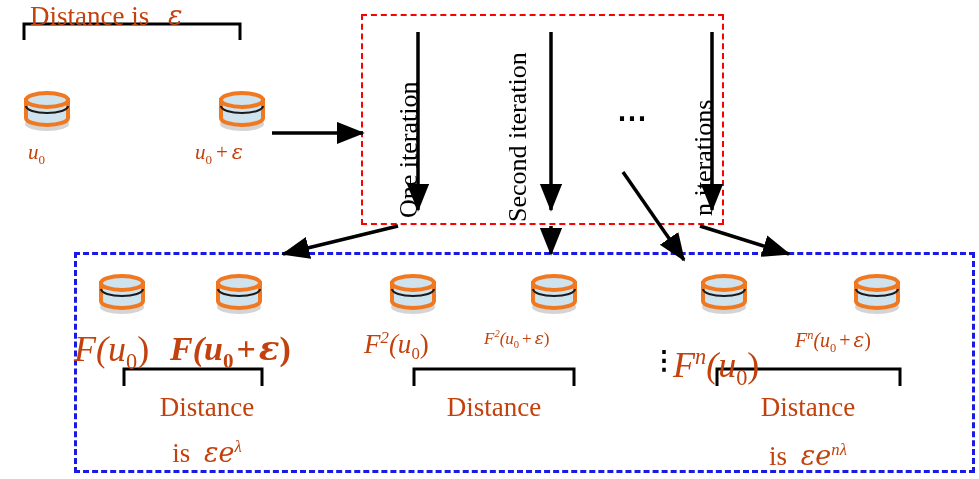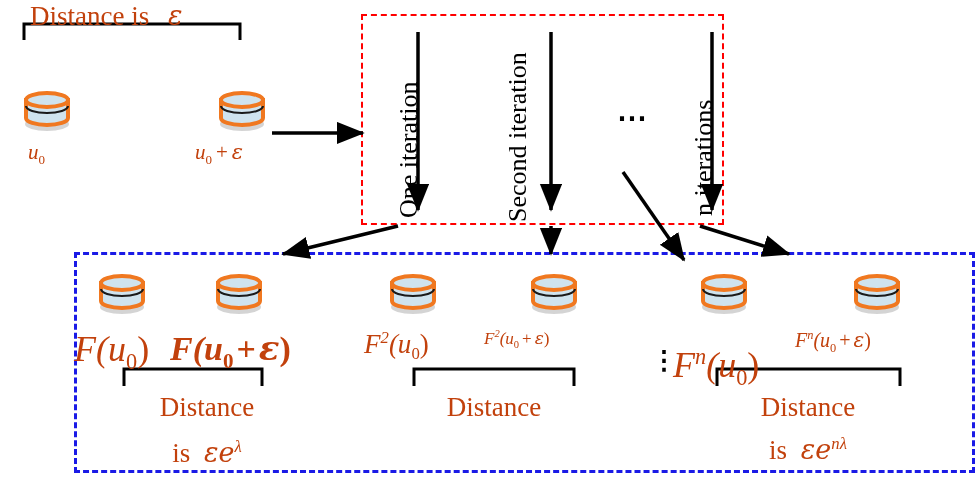--- a/index.html
+++ b/index.html
@@ -226,19 +226,19 @@
       <span class="sym" style="margin-left:7px;">εe</span><span class="sup">λ</span>
     </div>
   </div>
 
   <div class="lbl" style="left:424px; top:392px; font-size:27px; text-align:center; width:140px;">
     <div>Distance</div>
   </div>
 
   <div class="lbl" style="left:738px; top:392px; font-size:27px; text-align:center; width:140px;">
     <div>Distance</div>
-    <div style="margin-top:11px;">
+    <div style="margin-top:17px;">
       <span>is</span>
       <span class="sym" style="margin-left:7px;">εe</span><span class="sup">nλ</span>
     </div>
   </div>
 
 </div>
 
 </body></html>

